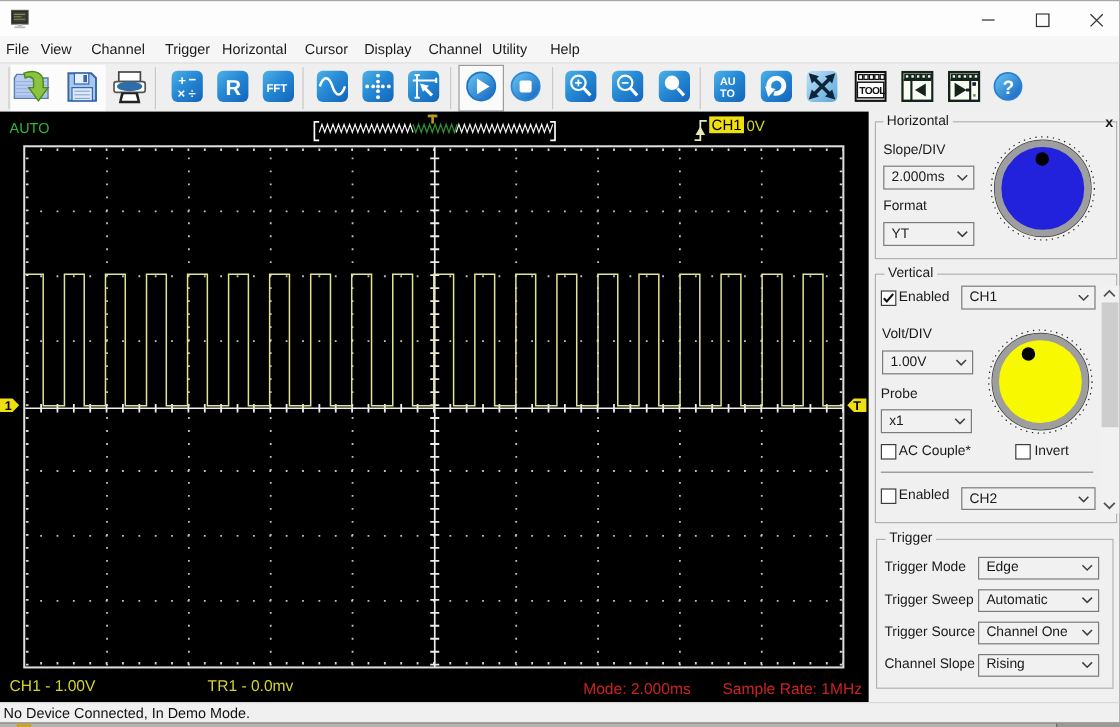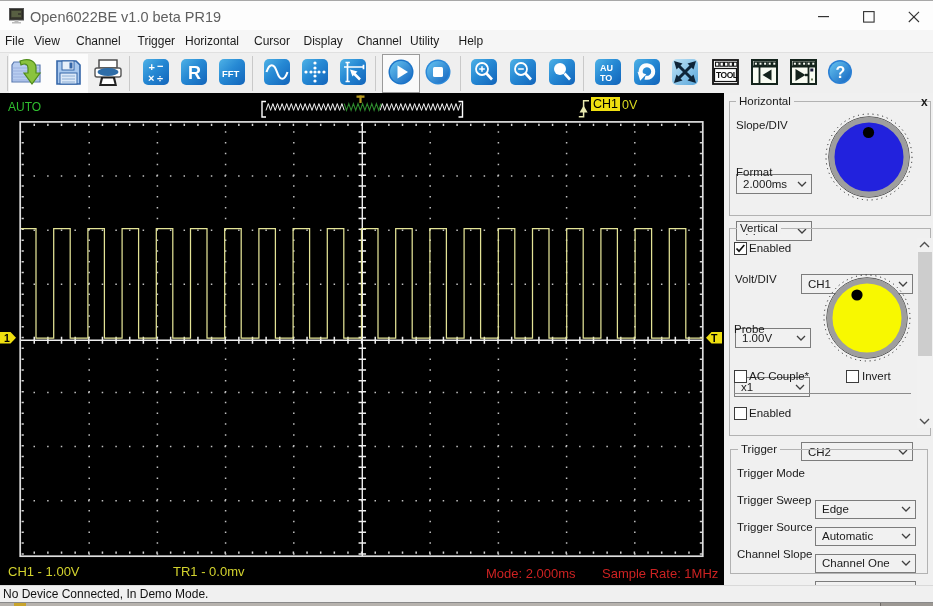--- a/index.html
+++ b/index.html
@@ -11,21 +11,21 @@
 #toolbar{left:0;top:52px;width:933px;height:41px;background:#efefef;border-top:1px solid #e0e0e0;}
 .sep{position:absolute;top:3px;width:1px;height:35px;background:#c9c9c9;}
 .tbtn{position:absolute;top:6px;width:26px;height:26px;}
 .bsq{position:absolute;left:0;top:0;width:26px;height:26px;border-radius:5px;background:linear-gradient(135deg,#4fb2e6 0%,#2689d4 45%,#1264ba 100%);}
 #scope{left:0;top:93px;width:724px;height:492px;background:#000;}
 .sctext{position:absolute;font-size:12px;text-align:center;}
 #panel{left:724px;top:93px;width:209px;height:492px;background:#f0f0f0;}
 .grp{position:absolute;border:1px solid #b2b2b2;}
 .grplabel{position:absolute;background:#f0f0f0;font-size:11.5px;color:#1a1a1a;padding:0 3px;}
 .lbl{position:absolute;font-size:11.5px;color:#1a1a1a;}
-.combo{position:absolute;border:1px solid #7c7c7c;background:#f1f1f1;font-size:11.5px;color:#1a1a1a;margin-top:36px;}
+.combo{position:absolute;border:1px solid #7c7c7c;background:#f1f1f1;font-size:11.5px;color:#1a1a1a;}
 .combo span{position:absolute;left:6px;top:50%;transform:translateY(-50%);white-space:nowrap;}
 .combo svg{position:absolute;right:4px;top:50%;transform:translateY(-50%);}
 .cb{position:absolute;width:13px;height:13px;background:#fff;border:1px solid #3c3c3c;}
 #statusbar{left:0;top:585px;width:933px;height:17px;background:#f0f0f0;border-top:1px solid #d9d9d9;}
 #statustext{left:3px;top:587px;font-size:12px;color:#111;}
 #bottomstrip{left:0;top:602px;width:933px;height:4px;background:#b6b2ad;border-top:1px solid #8a8a8a;}
 </style></head>
 <body>
 <svg width="0" height="0">
     <defs>
@@ -40,21 +40,20 @@
 </defs>
   </svg>
 <div id="titlebar" class="abs">
 <svg class="abs" style="left:9px;top:7px" width="15" height="16" viewBox="0 0 15 16">
 <rect x="0.5" y="0.5" width="14" height="11.5" fill="#2a2a24" stroke="#555"></rect>
 <rect x="2" y="2" width="11" height="8.5" fill="#3c3c30"></rect>
 <path d="M2.5 4 H12 M2.5 6 H9 M2.5 8 H12" stroke="#7a8a5a" stroke-width="0.9"></path>
 <rect x="5.5" y="12" width="4" height="2" fill="#bbb"></rect>
 <rect x="3" y="14" width="9" height="1.5" fill="#bbb"></rect>
 </svg>
-<span id="title" class="abs">Open6022BE v1.0 beta PR19</span>
 <svg class="abs" style="left:818px;top:15px" width="11" height="1.6" viewBox="0 0 11 1.6">
       <rect width="11" height="1.2" fill="#333"></rect>
     </svg>
 <svg class="abs" style="left:863px;top:10px" width="12" height="12" viewBox="0 0 12 12">
       <rect x="0.6" y="0.6" width="10.5" height="10.5" fill="none" stroke="#333" stroke-width="1.1"></rect>
     </svg>
 <svg class="abs" style="left:908px;top:10px" width="12" height="12" viewBox="0 0 12 12">
       <path d="M0.8 0.8 L11 11 M11 0.8 L0.8 11" stroke="#333" stroke-width="1.1"></path>
     </svg>
 </div>

